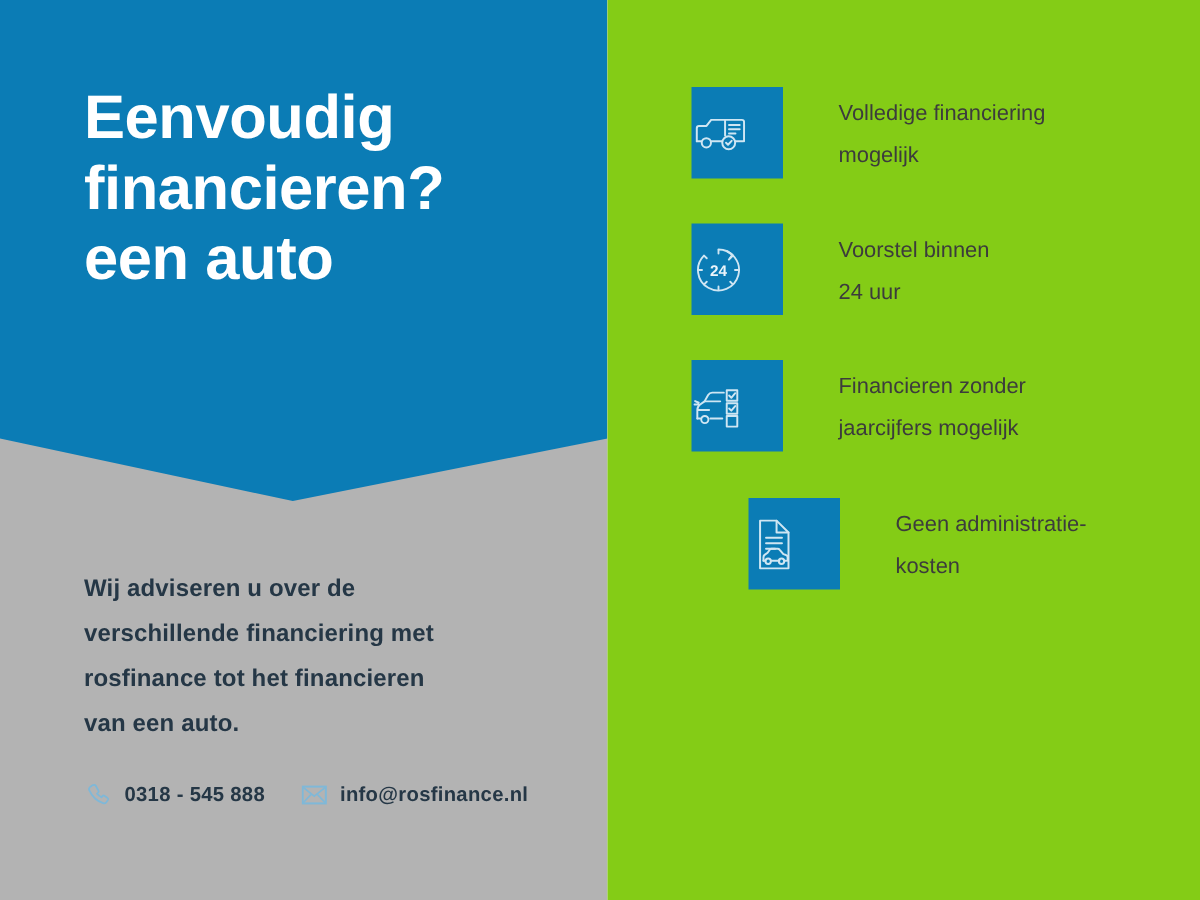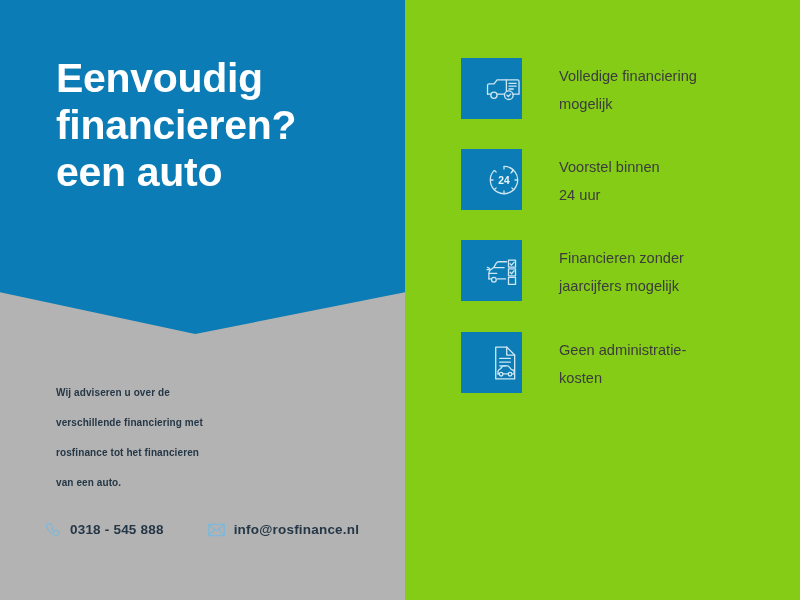--- a/index.html
+++ b/index.html
@@ -54,34 +54,34 @@
     letter-spacing: -0.3px;
   }
   .headline .hl-line { display: block; white-space: nowrap; }
 
   .left-body {
     position: absolute;
     left: 56px;
     top: 378px;
     width: 320px;
     color: #253746;
-    font-size: 10px;
+    font-size: 16px;
     line-height: 30px;
     font-weight: 700;
     letter-spacing: 0.1px;
   }
   .left-body .lb-line { display: block; }
 
   .contact-row {
     position: absolute;
-    left: 44px;
+    left: 57px;
     top: 521px;
     display: flex;
     align-items: center;
-    gap: 44px;
+    gap: 24px;
   }
   .contact-item {
     display: flex;
     align-items: center;
     gap: 9px;
     color: #253746;
     font-size: 13.5px;
     font-weight: 700;
     letter-spacing: 0.2px;
     white-space: nowrap;
@@ -107,30 +107,30 @@
   .feature {
     position: absolute;
     left: 56px;
     display: flex;
     align-items: flex-start;
     gap: 0;
   }
   .f1 { top: 58px; }
   .f2 { top: 149px; }
   .f3 { top: 240px; }
-  .f4 { top: 332px; }
+  .f4 { top: 332px; margin-left: 38px; }
 
   .f-tile {
     width: 61px;
     height: 61px;
     background: #0b7cb5;
     flex: 0 0 61px;
     display: flex;
     align-items: center;
-    justify-content: flex-end;
+    justify-content: flex-start;
   }
   .f-tile svg { display: block; }
   .f-text {
     margin-left: 37px;
     color: #3c3c3c;
     font-size: 14.6px;
     line-height: 28px;
     font-weight: 400;
     padding-top: 4px;
     white-space: nowrap;

